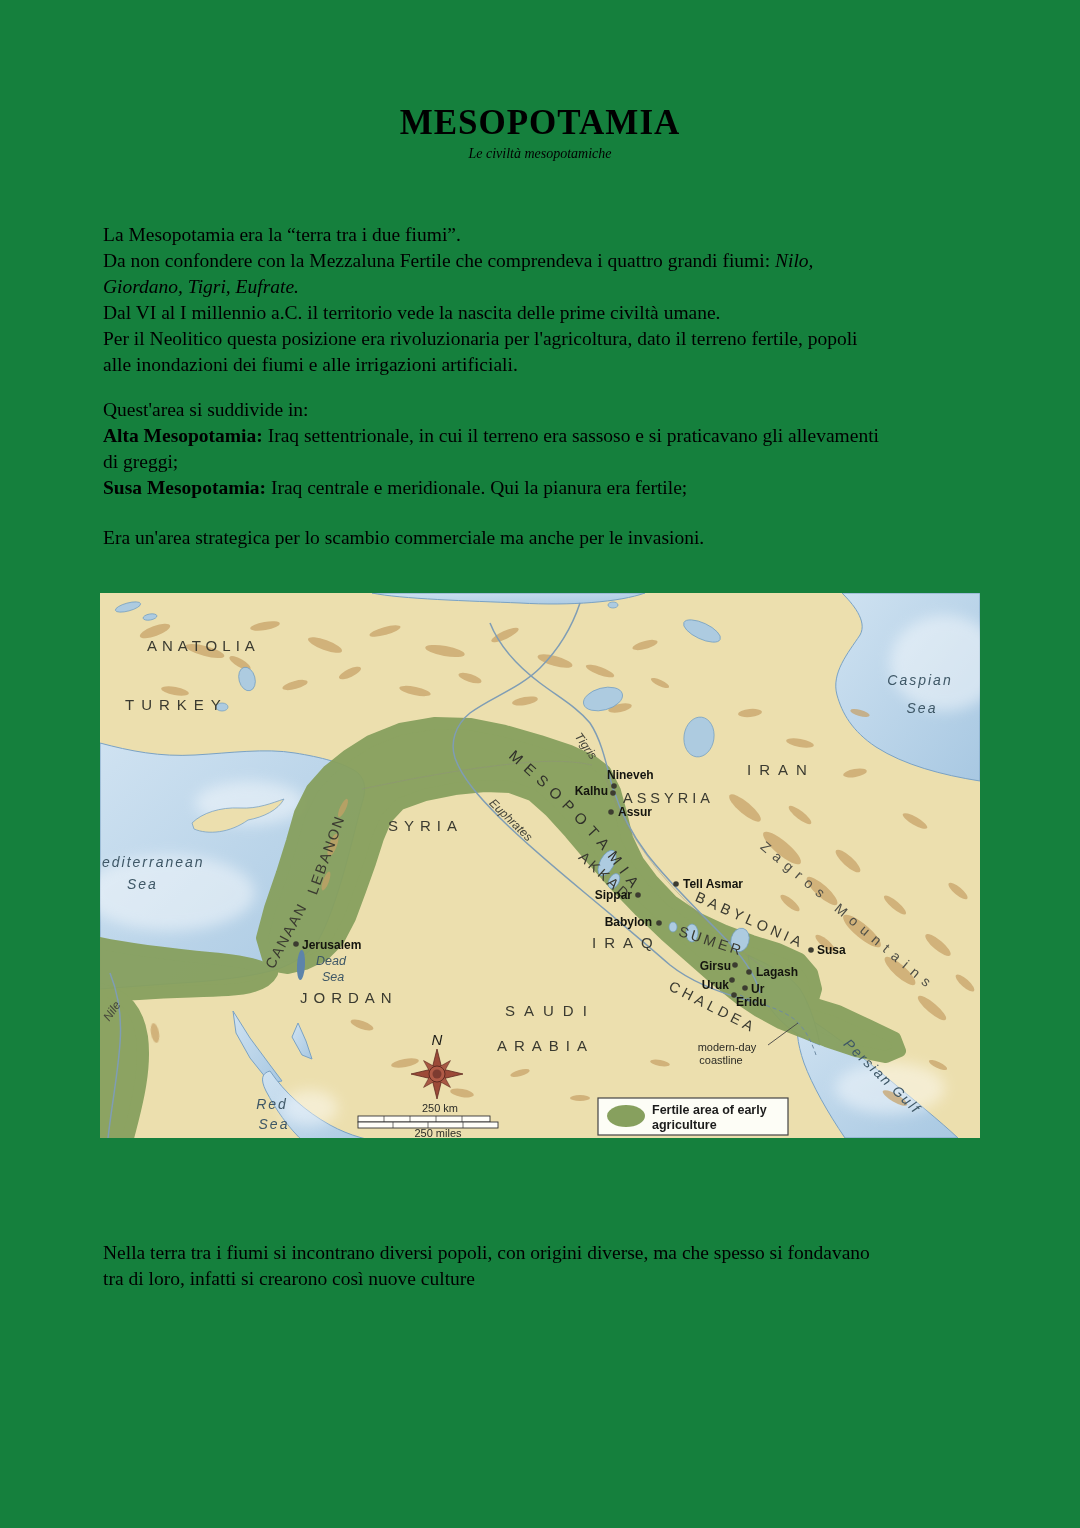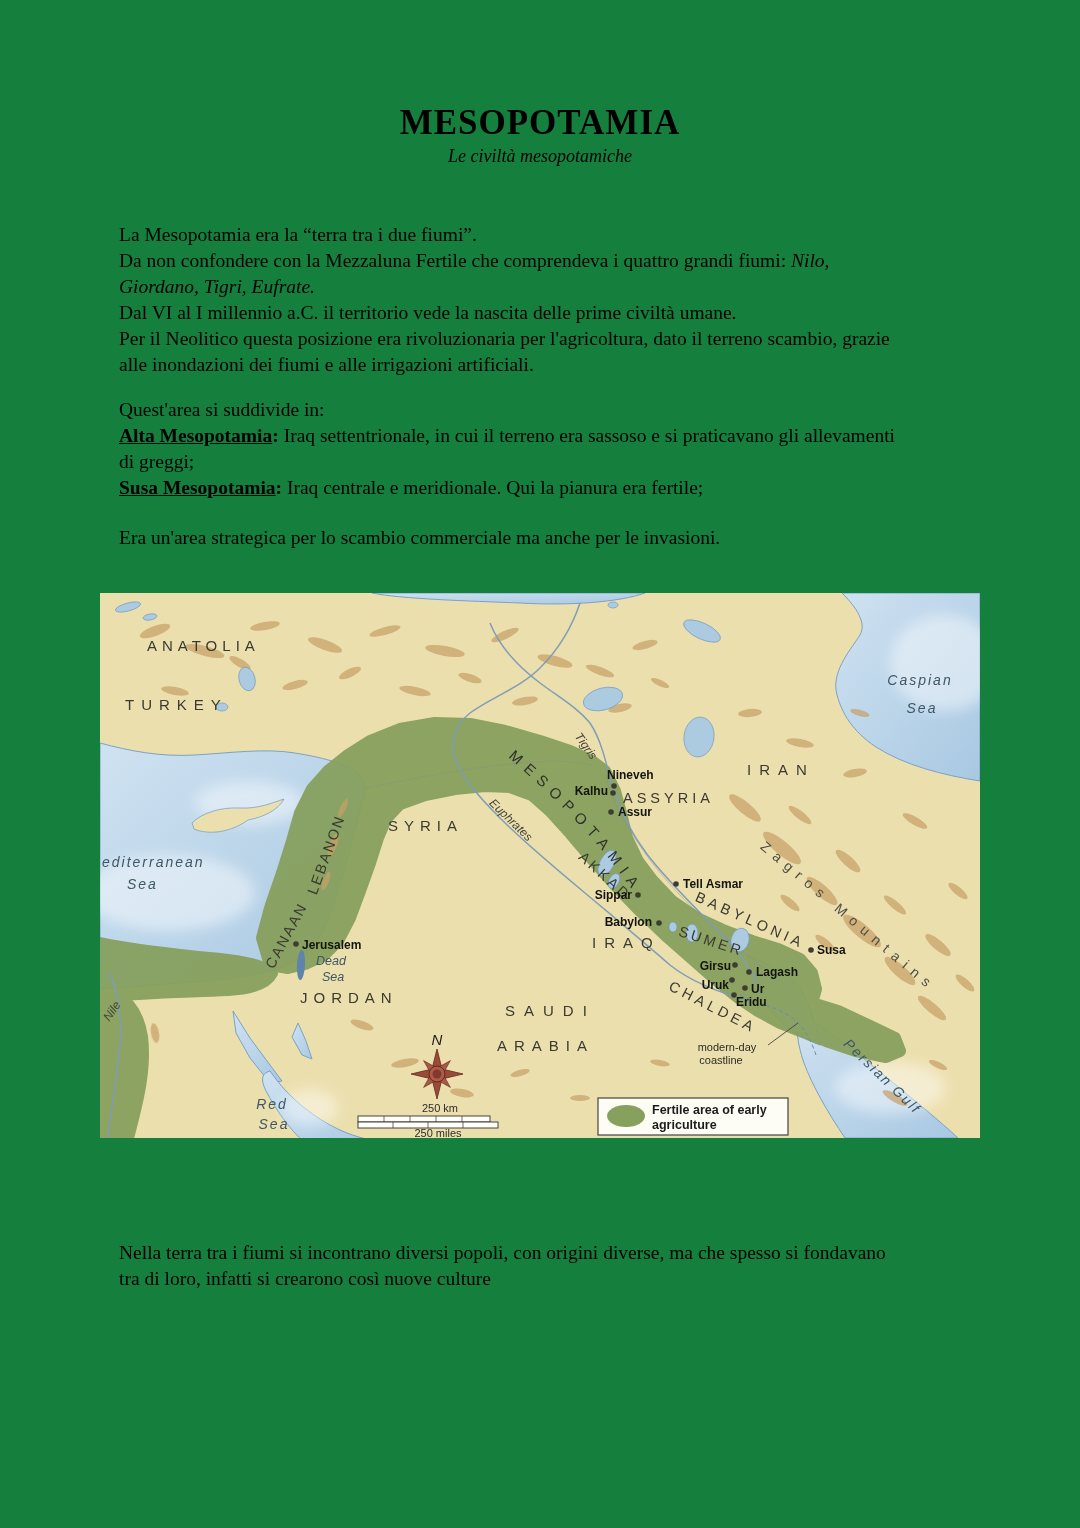--- a/index.html
+++ b/index.html
@@ -1,27 +1,27 @@
 <!DOCTYPE html>
 <html><head>
 <meta charset="utf-8">
 <style>
   html,body{margin:0;padding:0;background:#ffffff;}
   .page{position:relative;width:1080px;height:1528px;background:#15803d;overflow:hidden;
         font-family:"Liberation Serif",serif;color:#000;}
   .title{position:absolute;top:103px;left:0;width:100%;text-align:center;
          font-weight:bold;font-size:35px;letter-spacing:1px;}
   .subtitle{position:absolute;top:146px;left:0;width:100%;text-align:center;
-            font-style:italic;font-size:18px;}
-  .tb{position:absolute;left:119px;width:880px;font-size:19.5px;line-height:26px;}
+            font-style:italic;font-size:14px;}
+  .tb{position:absolute;left:103px;width:880px;font-size:19.5px;line-height:26px;}
   #intro{top:222px}
   #subdiv{top:397px}
   #strategic{top:525px}
   #closing{top:1240px}
-  .bu{font-weight:bold;text-decoration:underline;}
+  .bu{font-weight:bold;}
   .bb{font-weight:bold;}
   i.run{font-style:italic;}
   .mapbox{position:absolute;left:100px;top:593px;width:880px;height:545px;}
   
   .mapbox text{font-family:"Liberation Sans",sans-serif;}
   .rg{fill:#3a3a30;font-size:15px;}
   .rg2{fill:#3a3a30;font-size:14.5px;}
   .city{fill:#14140e;font-size:12px;font-weight:bold;}
   .sealb{fill:#3e5766;font-size:14px;font-style:italic;letter-spacing:2px;}
   .sealb2{fill:#3e5766;font-size:12.5px;font-style:italic;}
@@ -38,21 +38,21 @@
 <div class="page">
 
   <div class="title">MESOPOTAMIA</div>
   <div class="subtitle">Le civiltà mesopotamiche</div>
 
   <div class="tb" id="intro">
     <div><span>La Mesopotamia era la “terra tra i due fiumi”.</span></div>
     <div><span>Da non confondere con la Mezzaluna Fertile che comprendeva i quattro grandi fiumi: </span><i class="run">Nilo,</i></div>
     <div><i class="run">Giordano, Tigri, Eufrate.</i></div>
     <div><span>Dal VI al I millennio a.C. il territorio vede la nascita delle prime civiltà umane.</span></div>
-    <div><span>Per il Neolitico questa posizione era rivoluzionaria per l'agricoltura, dato il terreno scambio, grazie</span></div>
+    <div><span>Per il Neolitico questa posizione era rivoluzionaria per l'agricoltura, dato il terreno fertile, popoli</span></div>
     <div><span>alle inondazioni dei fiumi e alle irrigazioni artificiali.</span></div>
   </div>
 
   <div class="tb" id="subdiv">
     <div><span>Quest'area si suddivide in:</span></div>
     <div><span class="bu">Alta Mesopotamia</span><span class="bb">:</span><span> Iraq settentrionale, in cui il terreno era sassoso e si praticavano gli allevamenti</span></div>
     <div><span>di greggi;</span></div>
     <div><span class="bu">Susa Mesopotamia</span><span class="bb">:</span><span> Iraq centrale e meridionale. Qui la pianura era fertile;</span></div>
   </div>
 

